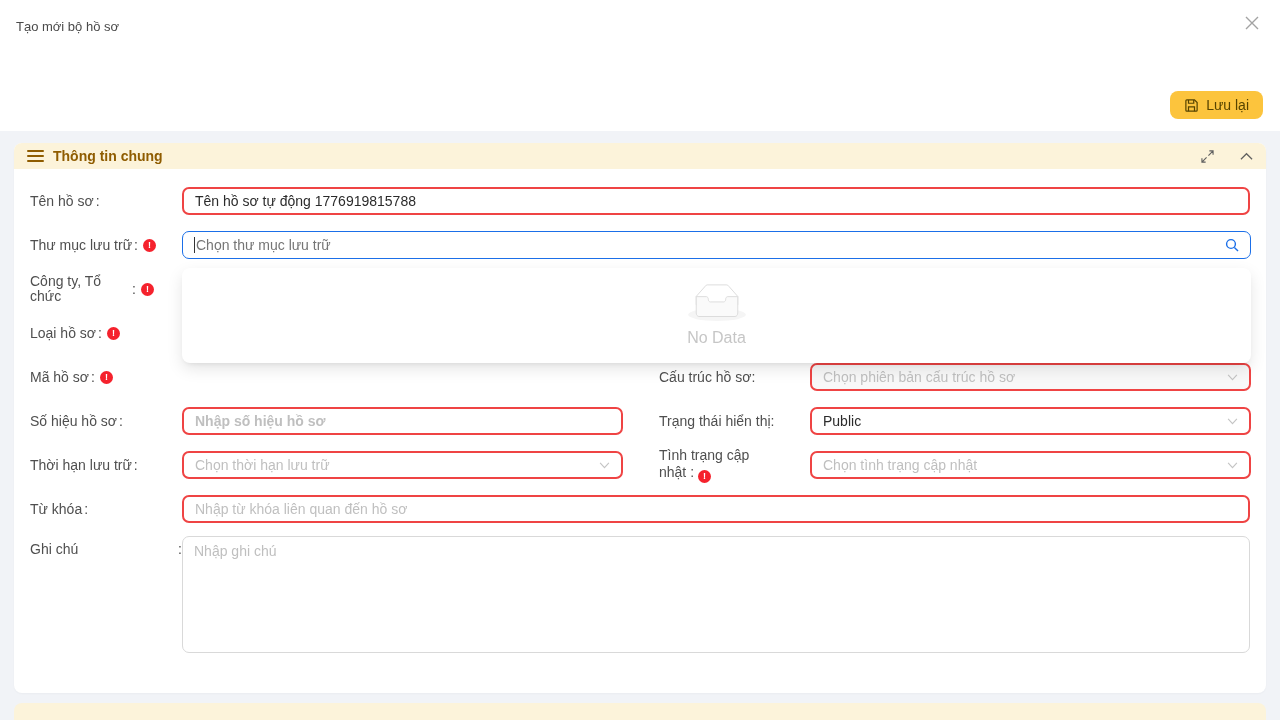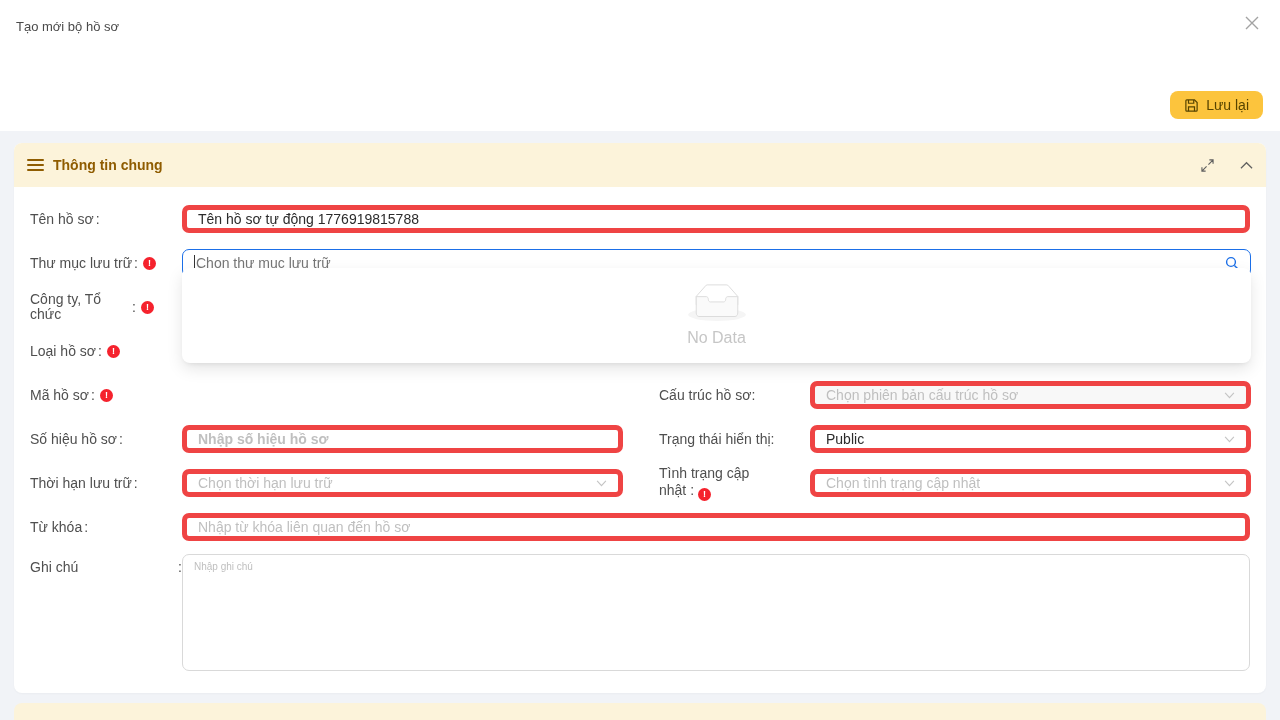--- a/index.html
+++ b/index.html
@@ -23,21 +23,21 @@
     font-family:inherit; font-size:14px; color:#574400; font-weight:500;
   }
 
   
   .card {
     position:absolute; left:14px; top:143px; width:1252px; height:550px;
     background:#ffffff; border-radius:8px;
     box-shadow:0 1px 2px rgba(0,0,0,0.03);
   }
   .card-header {
-    height:44px; background:#fcf3da; border-radius:8px 8px 0 0;
+    height:26px; background:#fcf3da; border-radius:8px 8px 0 0;
     display:flex; align-items:center; padding:0 13px;
   }
   .burger { width:17px; display:flex; flex-direction:column; gap:3px; margin-right:9px; cursor:pointer; }
   .burger i { display:block; height:2px; background:#8f5c00; border-radius:1px; }
   .card-title { font-size:14px; font-weight:bold; color:#8f5c00; }
   .header-actions { margin-left:auto; display:flex; align-items:center; gap:26px; }
   .header-actions .hicon { background:none; border:none; cursor:pointer; display:flex; align-items:center; padding:0; }
 
   
   .card-body { padding:10px 16px 0 16px; }
@@ -50,21 +50,21 @@
   .flabel.wrapped .colon { margin-left:10px; }
   .rlabel { width:151px; flex:0 0 151px; margin-left:36px; display:flex; align-items:center; color:#4f4f4f; }
   .rlabel .inline-wrap { width:110px; line-height:1.25; }
   .req {
     display:inline-flex; width:13px; height:13px; border-radius:50%;
     background:#f5222d; color:#fff; font-size:9px; font-weight:bold;
     align-items:center; justify-content:center; margin-left:5px; flex:0 0 13px;
   }
   .rlabel .req-inline { display:inline-flex; vertical-align:-2px; margin-left:4px; }
 
-  .ctl { height:28px; border:5px solid #ef4444; border-radius:7px; background:#fff; font-size:14px; }
+  .ctl { height:28px; border:2px solid #ef4444; border-radius:7px; background:#fff; font-size:14px; }
   input.ctl { padding:0 11px; width:1069px; color:#2b2b2b; font-family:inherit; outline:none; }
   input.ctl::placeholder, textarea::placeholder { color:#bfbfbf; opacity:1; }
   .half { width:441px !important; flex:0 0 441px;font-weight:bold; }
   .spacer { width:441px; flex:0 0 441px; }
 
   .selectbox {
     display:flex; align-items:center; justify-content:space-between;
     padding:0 11px; width:441px; flex:0 0 441px; cursor:pointer;
   }
   .selectbox .ph { color:#bfbfbf; overflow:hidden; white-space:nowrap; }
@@ -78,21 +78,21 @@
   }
   .caret { width:1px; height:16px; background:#333; margin-right:1px; }
   .focus-select input {
     border:none; outline:none; flex:1; font-size:14px; font-family:inherit;
     color:#2b2b2b; background:transparent; padding:0;
   }
   .focus-select .search-ic { flex:0 0 auto; margin-left:8px; display:flex; }
 
   textarea.notes {
     width:1069px; height:117px; border:1px solid #d9d9d9; border-radius:7px;
-    padding:6px 11px; font-family:inherit; font-size:10px; resize:none;
+    padding:6px 11px; font-family:inherit; font-size:14px; resize:none;
     outline:none; color:#2b2b2b; margin-top:5px;
   }
   .frow.tall .flabel { margin-top:10px;justify-content:space-between; }
 
   
   .dropdown {
     position:absolute; left:182px; top:268px; width:1069px; height:95px;
     background:#fff; border-radius:8px; z-index:20;
     box-shadow:0 6px 16px rgba(0,0,0,0.10), 0 3px 6px -4px rgba(0,0,0,0.14);
     display:flex; flex-direction:column; align-items:center; justify-content:center;

